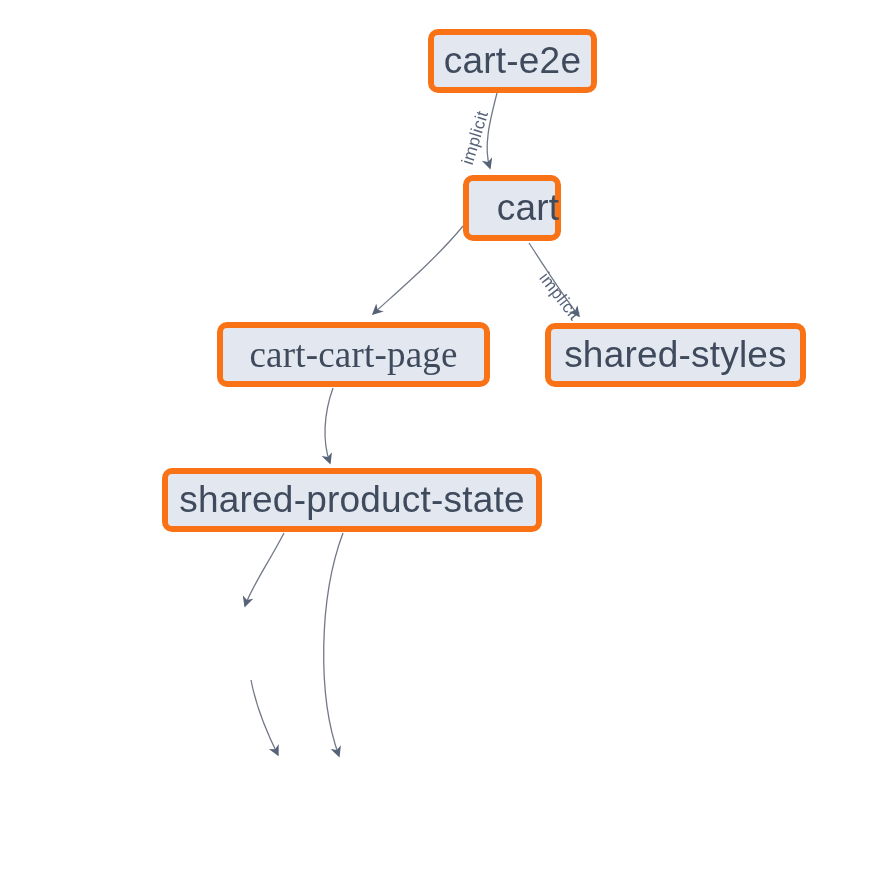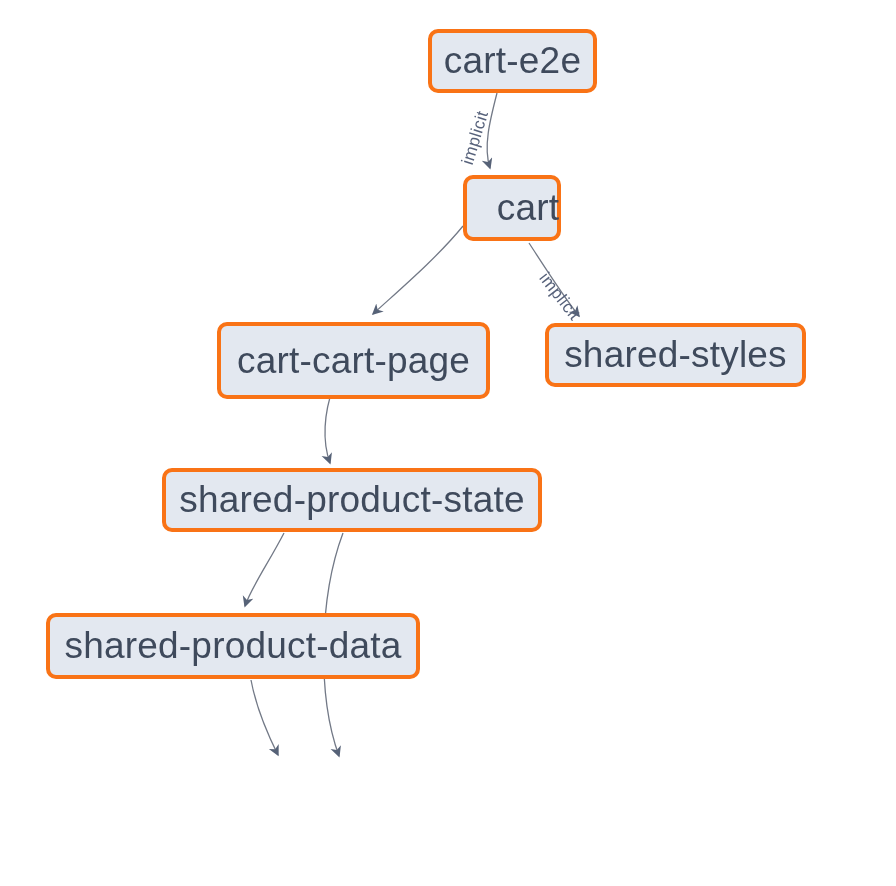--- a/index.html
+++ b/index.html
@@ -29,21 +29,21 @@
     font-size: 17px;
     fill: #57627b;
     letter-spacing: 0.4px;
   }
   .node {
     position: absolute;
     display: flex;
     align-items: center;
     justify-content: center;
     background: #e3e8f0;
-    border: 4px solid #f97316;
+    border: 6px solid #f97316;
     border-radius: 10px;
     color: #3f4a5c;
     font-size: 37px;
     letter-spacing: 0.2px;
     box-sizing: border-box;
     white-space: nowrap;
     cursor: pointer;
     user-select: none;
   }
 </style>
@@ -68,22 +68,21 @@
     <path class="edge-path" marker-end="url(#arrow)" d="M251,680 C256,707 267,733 278,755"></path>
 
     <text class="edge-label" x="476" y="138" text-anchor="middle" dominant-baseline="middle" transform="rotate(-73 476 138)">implicit</text>
     <text class="edge-label" x="559" y="297" text-anchor="middle" dominant-baseline="middle" transform="rotate(52 559 297)">implicit</text>
   </svg>
 
   <div class="node" style="left:428px; top:29px;  width:169px; height:64px;">cart-e2e</div>
 
   <div class="node" style="left:463px; top:175px; width:98px;  height:66px;padding-left:32px;">cart</div>
 
-  <div class="node" style="left:217px; top:322px; width:273px; height:77px;">cart-cart-page</div>
+  <div class="node" style="left:217px; top:322px; width:273px; height:65px;font-family:Liberation Serif, serif;">cart-cart-page</div>
 
   <div class="node" style="left:545px; top:323px; width:261px; height:64px;">shared-styles</div>
 
   <div class="node" style="left:162px; top:468px; width:380px; height:64px;">shared-product-state</div>
 
-  <div class="node" style="left:46px;  top:613px; width:374px; height:66px;">shared-product-data</div>
 
 
 </div>
 
 </body></html>

